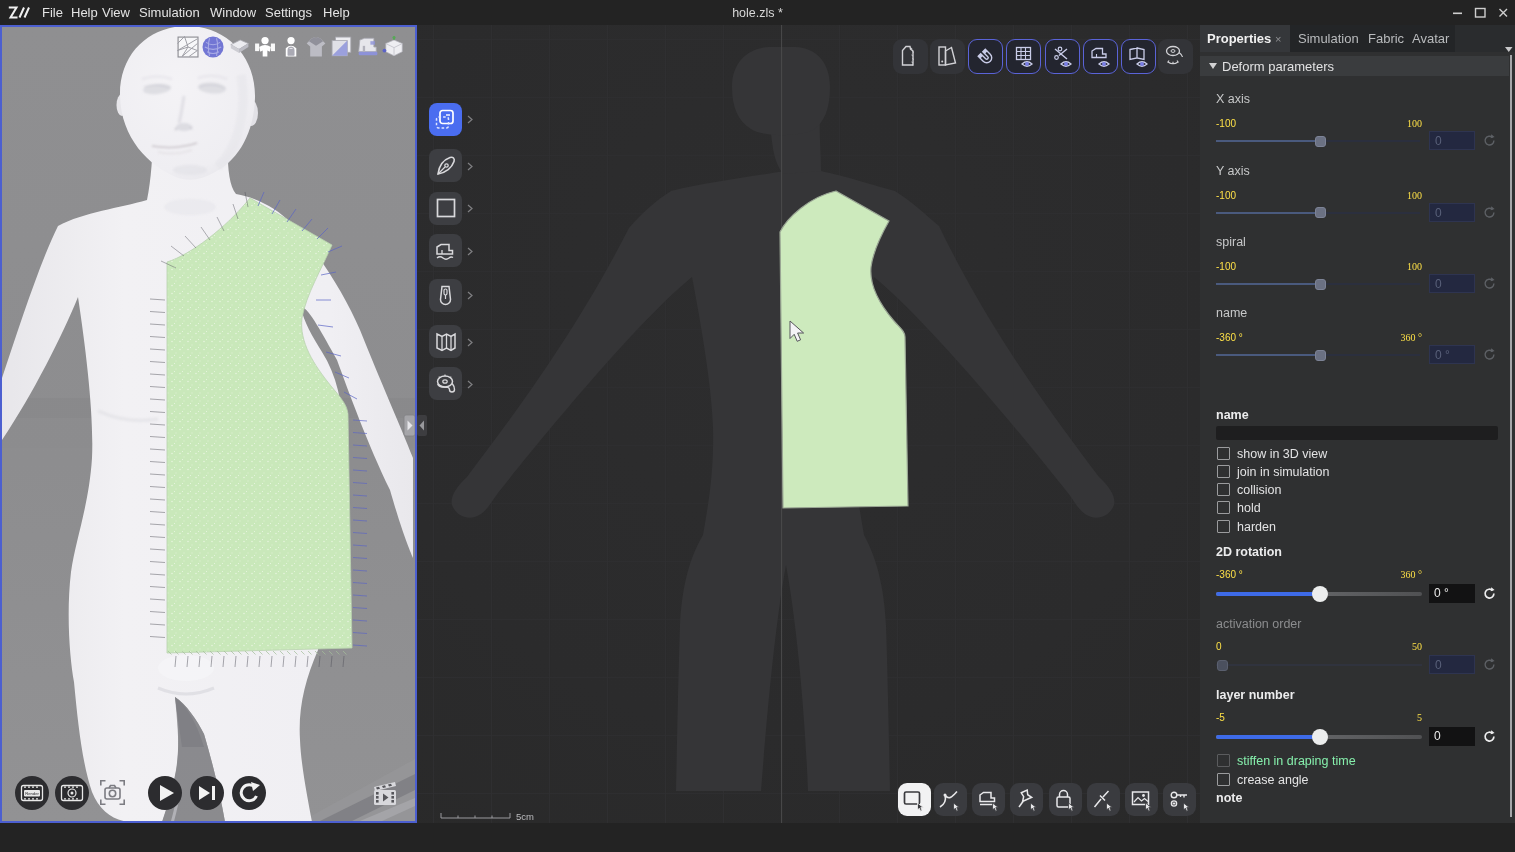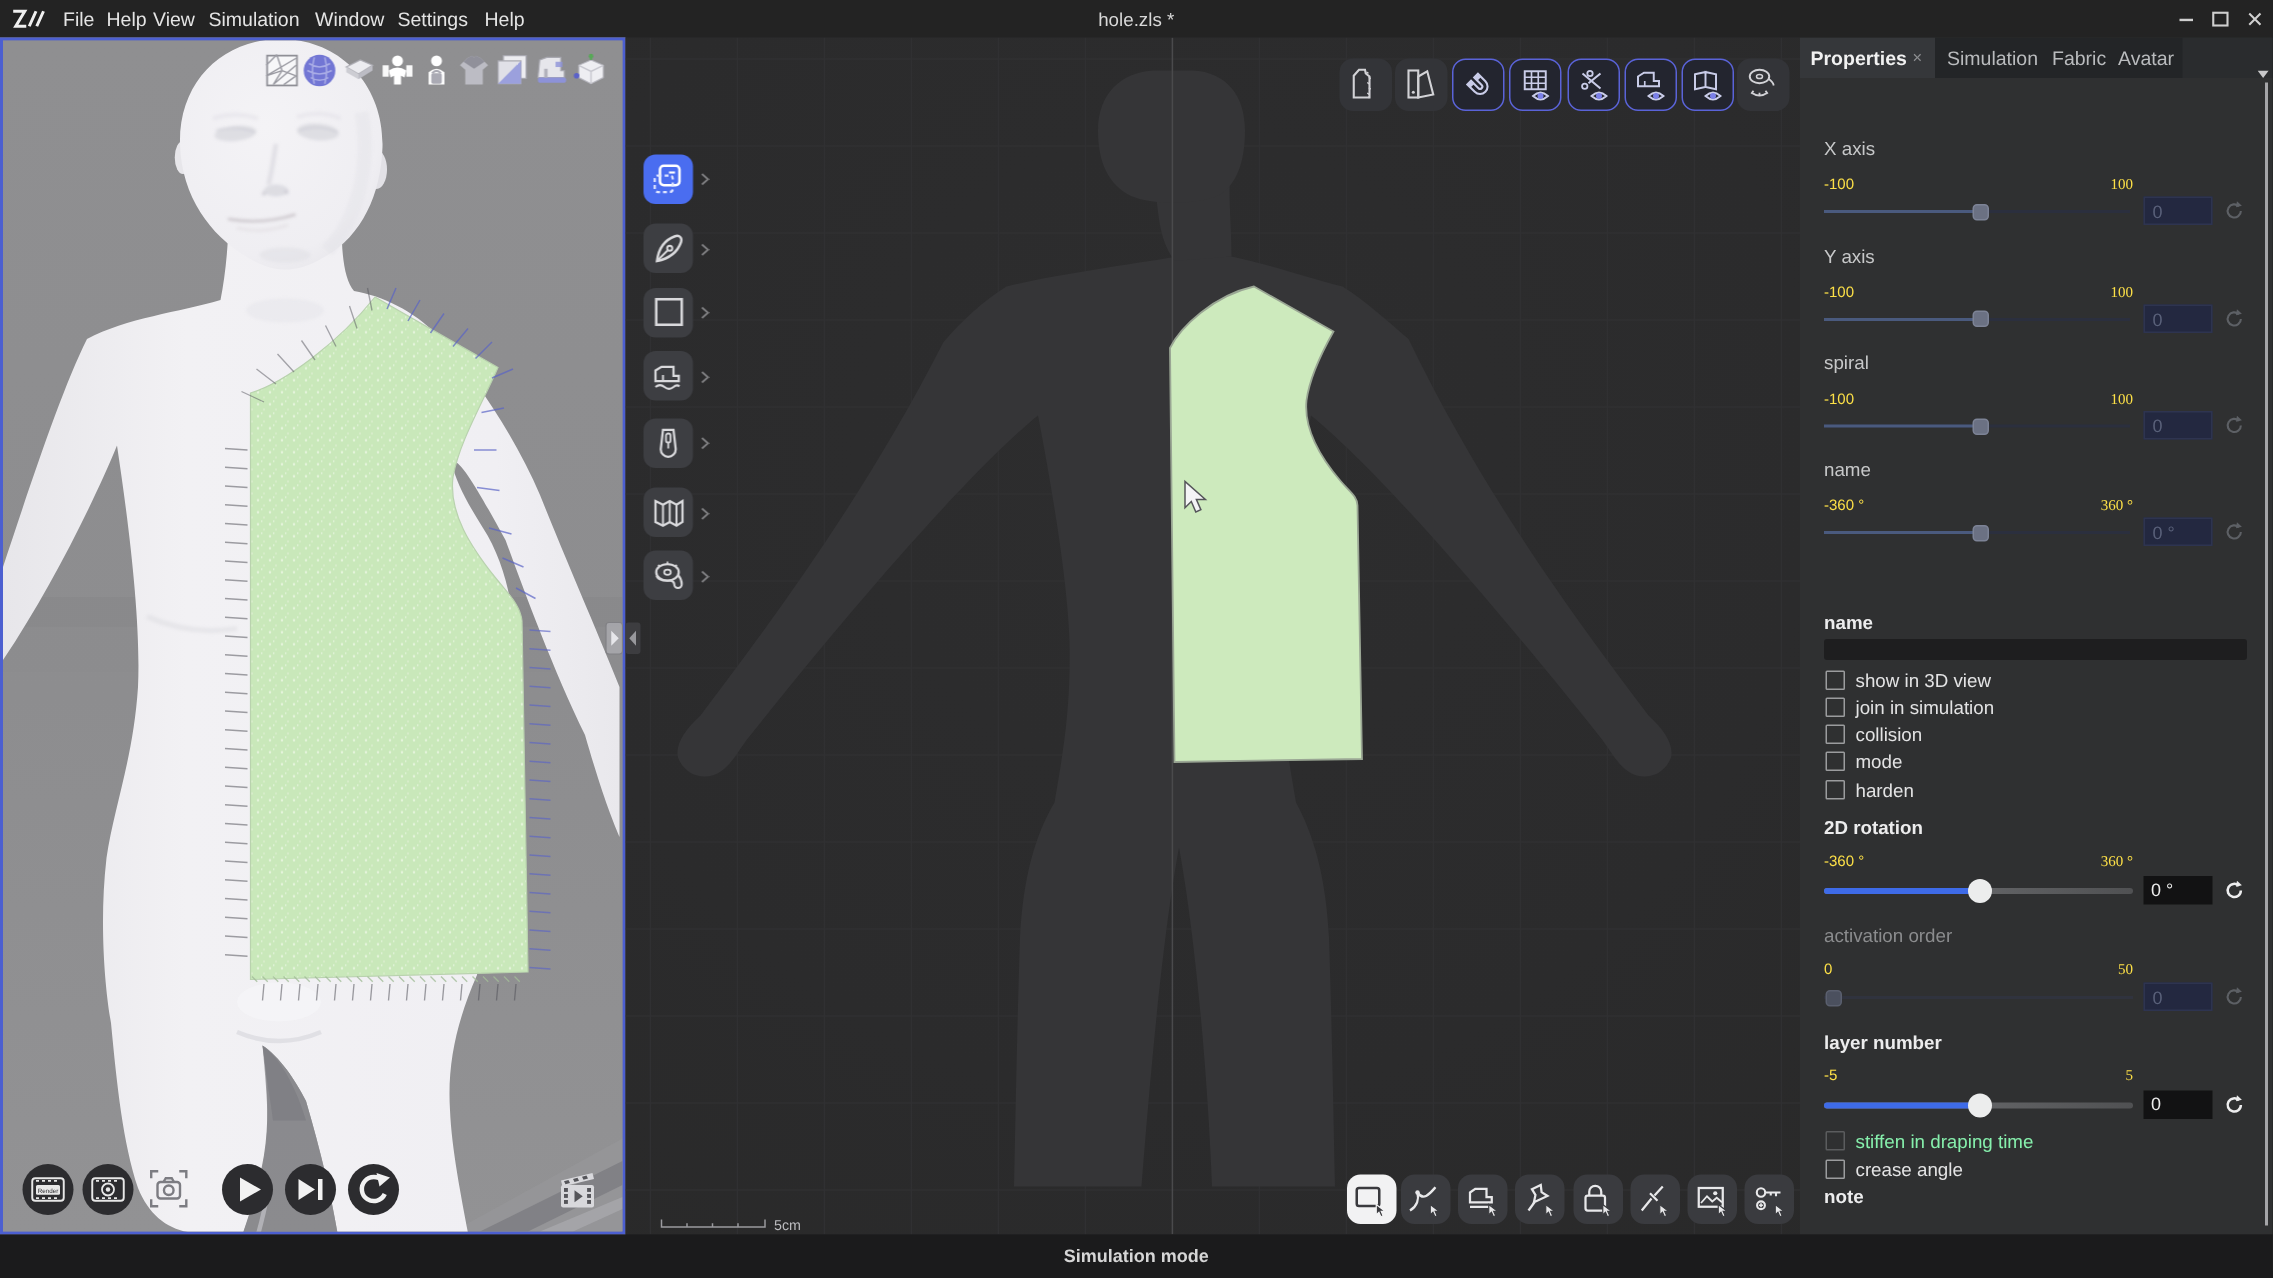--- a/index.html
+++ b/index.html
@@ -462,20 +462,24 @@
           <span class="x" style="left:75px">×</span>
         </div>
       <span class="tab" style="left:98px">Simulation</span>
       <span class="tab" style="left:168px">Fabric</span>
       <span class="tab" style="left:212px">Avatar</span>
       <svg style="position:absolute;left:305px;top:22px" width="8" height="6">
           <path d="M0,0 L7.5,0 L3.75,5 Z" fill="#c8c8ca"></path>
         </svg>
     </div>
 
+    <div class="secthdr" style="top:31px">
+      <span class="tri"></span>
+        <span class="txt">Deform parameters</span>
+    </div>
 
     <div id="deformrows">
         <span class="plabel" style="top:67px">X axis</span>
         <div class="minmax" style="top:92px">-100<span class="mx">100</span></div>
         <div class="sl-track" style="top:115px;height:2px;background:#2b2f3e"></div>
         <div class="sl-track" style="top:115px;width:104px;height:2px;background:#4a5a7e"></div>
         <div style="position:absolute;left:115px;top:110.5px;width:11px;height:11px;background:#667; background:#6b7183;border-radius:3px;border:1px solid #7d8396"></div>
         <div class="vbox navy" style="top:106px"><span>0</span></div>
         <svg class="reset" style="left:282px;top:108px" viewBox="0 0 15 15">
           <path d="M11.9,7.6 a4.4,4.4 0 1 1 -1.3,-3.1" fill="none" stroke="#5d6065" stroke-width="1.4"></path>
@@ -523,21 +527,21 @@
         <div class="cbrow" style="top:440px">
           <span class="box"></span>
           <span class="lbl">join in simulation</span>
         </div>
         <div class="cbrow" style="top:458px">
           <span class="box"></span>
           <span class="lbl">collision</span>
         </div>
         <div class="cbrow" style="top:476px">
           <span class="box"></span>
-          <span class="lbl">mode</span>
+          <span class="lbl">hold</span>
         </div>
         <div class="cbrow" style="top:494.5px">
           <span class="box"></span>
           <span class="lbl">harden</span>
         </div>
         <span class="plabel bold" style="top:519.5px">2D rotation</span>
         <div class="minmax" style="top:543px">-360 °<span class="mx">360 °</span></div>
         <div class="sl-track" style="top:567px;width:206px;height:4px;border-radius:2px;background:linear-gradient(90deg,#747578,#505153)"></div>
         <div class="sl-track" style="top:567px;width:104px;height:4px;border-radius:2px;background:#3e6be8"></div>
         <div style="position:absolute;left:112px;top:561px;width:16px;height:16px;background:#eceded;border-radius:50%"></div>
@@ -571,16 +575,13 @@
         </div>
         <div class="cbrow" style="top:747.5px">
           <span class="box"></span>
           <span class="lbl">crease angle</span>
         </div>
         <span class="plabel bold" style="top:766px">note</span>
       </div>
     <div id="scrollline"></div>
   </div>
 
-  <div id="statusbar">
-      <div>Simulation mode</div>
-    </div>
 </div>
 
 </body></html>

